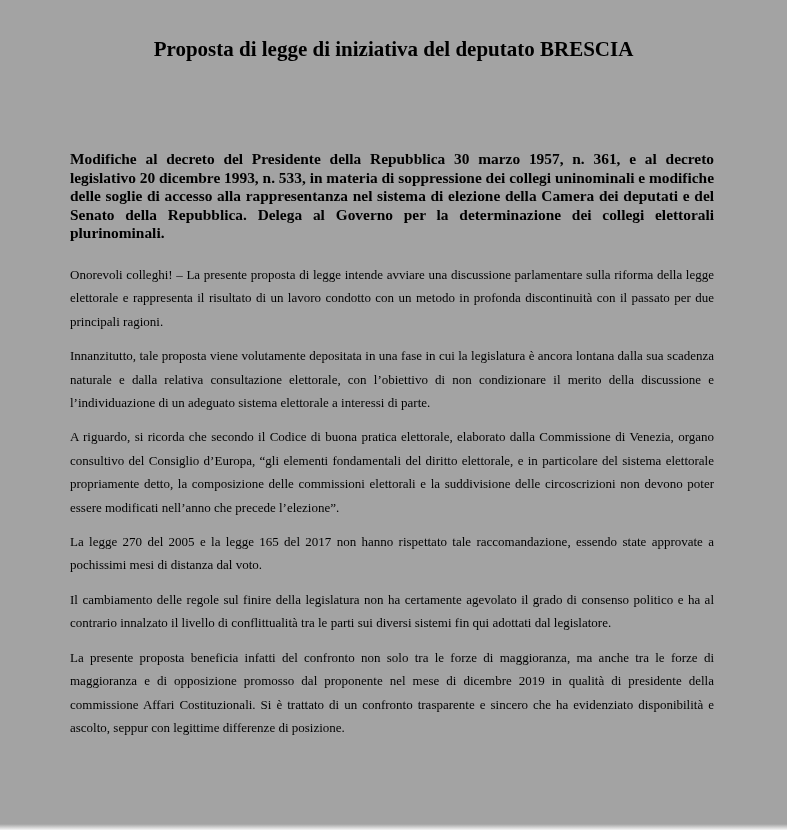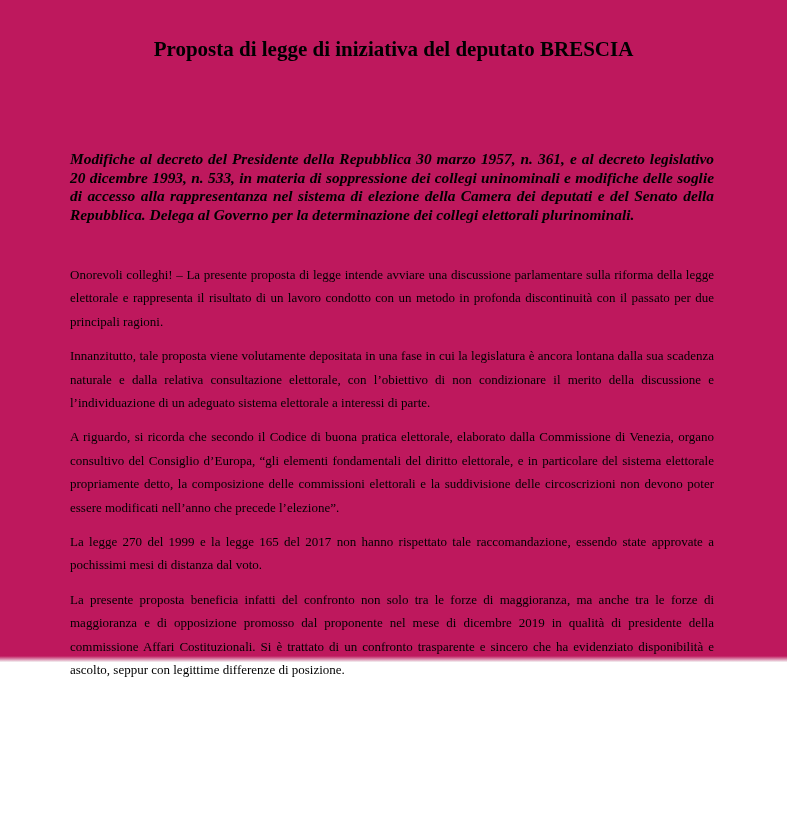--- a/index.html
+++ b/index.html
@@ -13,22 +13,22 @@
       overflow: hidden;
       position: relative;
       font-family: "Liberation Serif", "DejaVu Serif", serif;
       color: #000000;
     }
     .page {
       position: absolute;
       left: 0;
       top: 0;
       width: 787px;
-      height: 662px;
-      background: #be185d;
+      height: 830px;
+      background: #a3a3a3;
     }
     .doc-title {
       position: absolute;
       left: 0;
       width: 787px;
       top: 36px;
       text-align: center;
       font-weight: bold;
       font-size: 21px;
       line-height: 26px;
@@ -37,21 +37,20 @@
     .bill-subject {
       position: absolute;
       left: 70px;
       width: 644px;
       top: 150px;
       font-weight: bold;
       font-size: 15.4px;
       line-height: 18.6px;
       text-align: justify;
       margin: 0;
-      font-style: italic;
     }
     .body-text {
       position: absolute;
       left: 70px;
       width: 644px;
       top: 263px;
       margin: 0;
     }
     .body-text p {
       margin: 0 0 11px 0;
@@ -73,18 +72,19 @@
 
 <div class="page">
   <h1 class="doc-title">Proposta di legge di iniziativa del deputato BRESCIA</h1>
 
   <p class="bill-subject">Modifiche al decreto del Presidente della Repubblica 30 marzo 1957, n. 361, e al decreto legislativo 20 dicembre 1993, n. 533, in materia di soppressione dei collegi uninominali e modifiche delle soglie di accesso alla rappresentanza nel sistema di elezione della Camera dei deputati e del Senato della Repubblica. Delega al Governo per la determinazione dei collegi elettorali plurinominali.</p>
 
   <div class="body-text">
     <p>Onorevoli colleghi! – La presente proposta di legge intende avviare una discussione parlamentare sulla riforma della legge elettorale e rappresenta il risultato di un lavoro condotto con un metodo in profonda discontinuità con il passato per due principali ragioni.</p>
     <p>Innanzitutto, tale proposta viene volutamente depositata in una fase in cui la legislatura è ancora lontana dalla sua scadenza naturale e dalla relativa consultazione elettorale, con l’obiettivo di non condizionare il merito della discussione e l’individuazione di un adeguato sistema elettorale a interessi di parte.</p>
     <p>A riguardo, si ricorda che secondo il Codice di buona pratica elettorale, elaborato dalla Commissione di Venezia, organo consultivo del Consiglio d’Europa, “gli elementi fondamentali del diritto elettorale, e in particolare del sistema elettorale propriamente detto, la composizione delle commissioni elettorali e la suddivisione delle circoscrizioni non devono poter essere modificati nell’anno che precede l’elezione”.</p>
-    <p>La legge 270 del 1999 e la legge 165 del 2017 non hanno rispettato tale raccomandazione, essendo state approvate a pochissimi mesi di distanza dal voto.</p>
+    <p>La legge 270 del 2005 e la legge 165 del 2017 non hanno rispettato tale raccomandazione, essendo state approvate a pochissimi mesi di distanza dal voto.</p>
+    <p>Il cambiamento delle regole sul finire della legislatura non ha certamente agevolato il grado di consenso politico e ha al contrario innalzato il livello di conflittualità tra le parti sui diversi sistemi fin qui adottati dal legislatore.</p>
     <p>La presente proposta beneficia infatti del confronto non solo tra le forze di maggioranza, ma anche tra le forze di maggioranza e di opposizione promosso dal proponente nel mese di dicembre 2019 in qualità di presidente della commissione Affari Costituzionali. Si è trattato di un confronto trasparente e sincero che ha evidenziato disponibilità e ascolto, seppur con legittime differenze di posizione.</p>
   </div>
 
   <div class="fade-bottom"></div>
 </div>
 
 </body></html>

